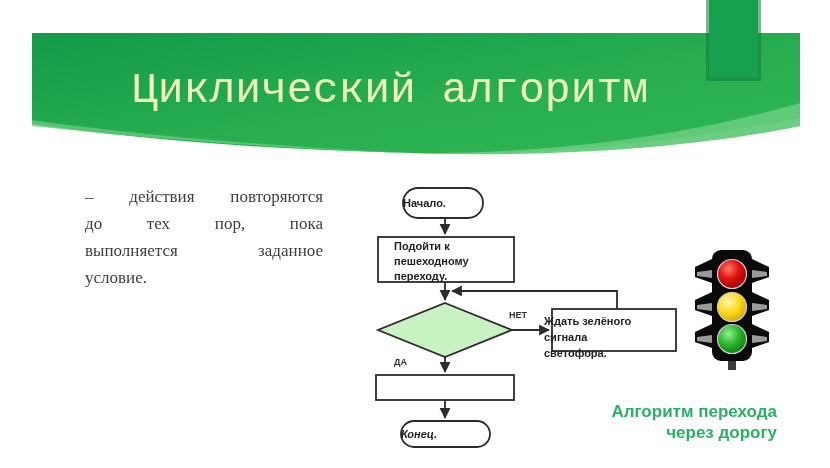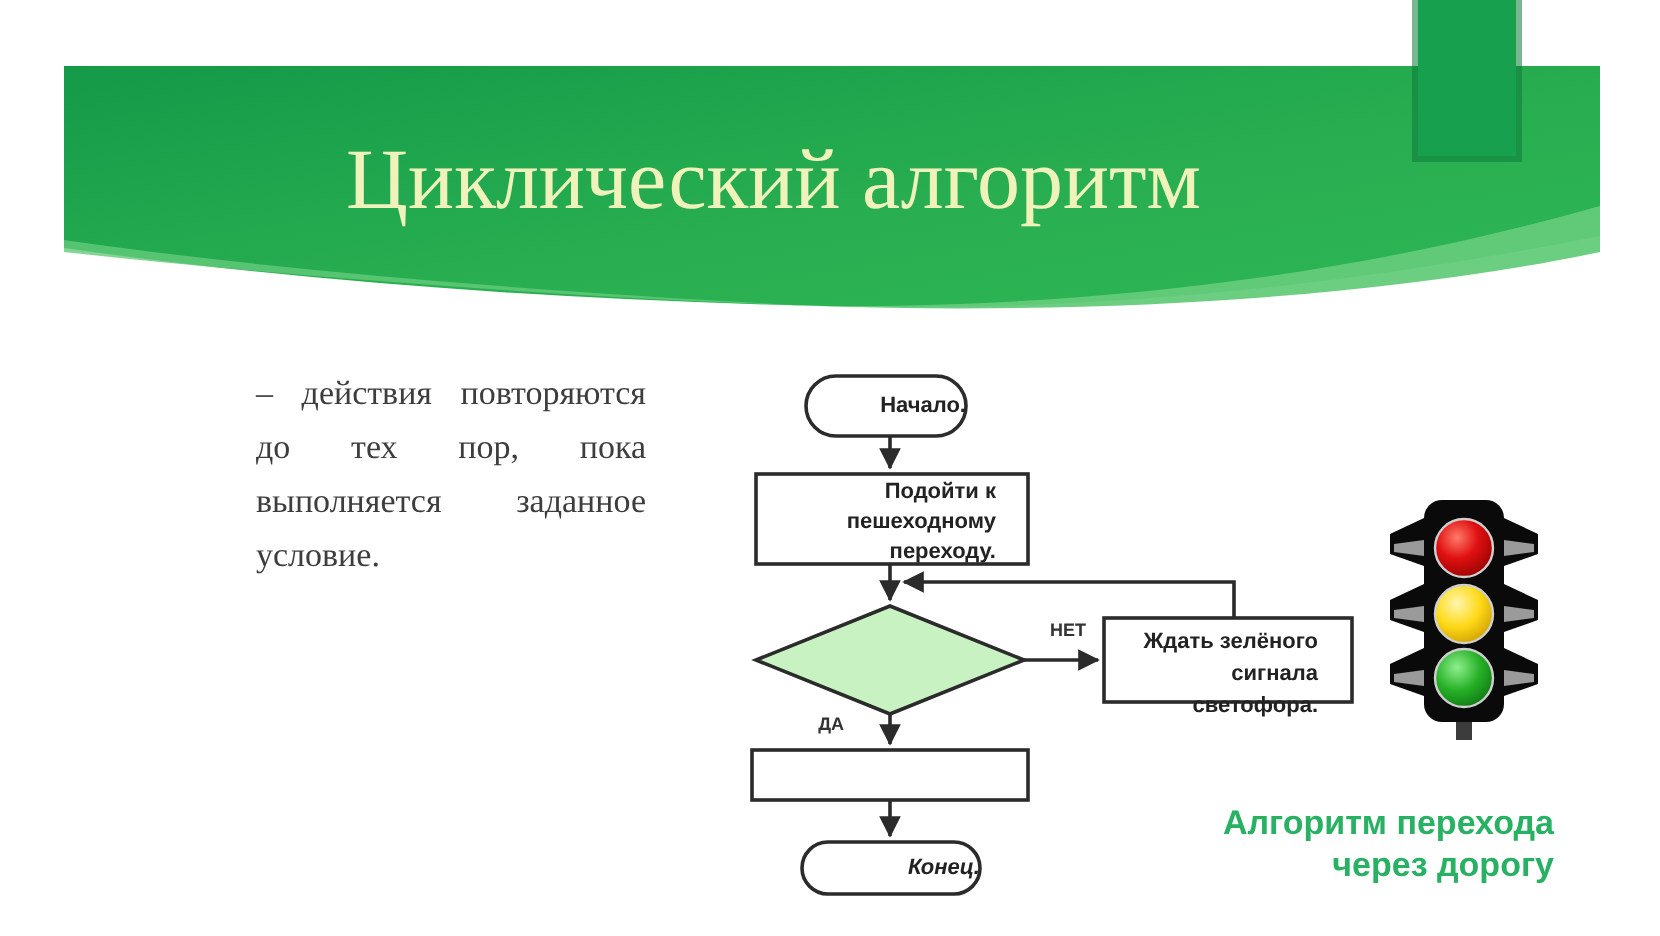--- a/index.html
+++ b/index.html
@@ -11,56 +11,55 @@
     overflow: hidden;
     font-family: "Liberation Sans", sans-serif;
   }
   .abs { position: absolute; }
 
   
   .header-svg { left: 0; top: 0; }
   .slide-title {
     left: 132px; top: 66px;
     width: 560px;
-    font-family: Liberation Serif, serif;
+    font-family: Liberation Mono, monospace;
     font-size: 43px;
     font-weight: 400;
     letter-spacing: 0px;
     color: #f0f2bc;
     white-space: nowrap;
-    margin-left: 41px;
   }
 
   
   .body-text {
     left: 85px; top: 183px;
     width: 238px;
     font-family: "Liberation Serif", serif;
     font-size: 17px;
     line-height: 27px;
     color: #3d3d3d;
   }
-  .body-line { text-align: justify; text-align-last: justify; margin-left: 43px; }
+  .body-line { text-align: justify; text-align-last: justify; }
   .body-line:last-child { text-align-last: left; }
 
   
   .flowchart { left: 360px; top: 180px; width: 330px; height: 290px; }
   .fc-label {
     position: absolute;
     font-family: "Liberation Sans", sans-serif;
     font-size: 11px;
     font-weight: 700;
     color: #222222;
-    text-align: right;
+    text-align: left;
     line-height: 15px;
   }
   .fc-start   { left: 43px;  top: 16px;  width: 80px;  }
   .fc-step1   { left: 34px;  top: 59px;  width: 104px; }
   .fc-decision{ left: 50px;  top: 126px; width: 70px;  color: #2c662c; }
-  .fc-wait    { left: 200px; top: 133px; width: 99px; line-height: 16px; }
+  .fc-wait    { left: 184px; top: 133px; width: 99px; line-height: 16px; }
   .fc-cross   { left: 16px;  top: 200px; width: 138px; }
   .fc-end     { left: 41px;  top: 247px; width: 89px; font-style: italic;  }
   .fc-branch  { font-size: 9px; line-height: 10px; color: #333333; }
   .fc-no  { left: 149px; top: 130px; width: 34px; }
   .fc-yes { left: 34px;  top: 177px; width: 28px; }
 
   
   .traffic-light { left: 692px; top: 247px; }
 
   

